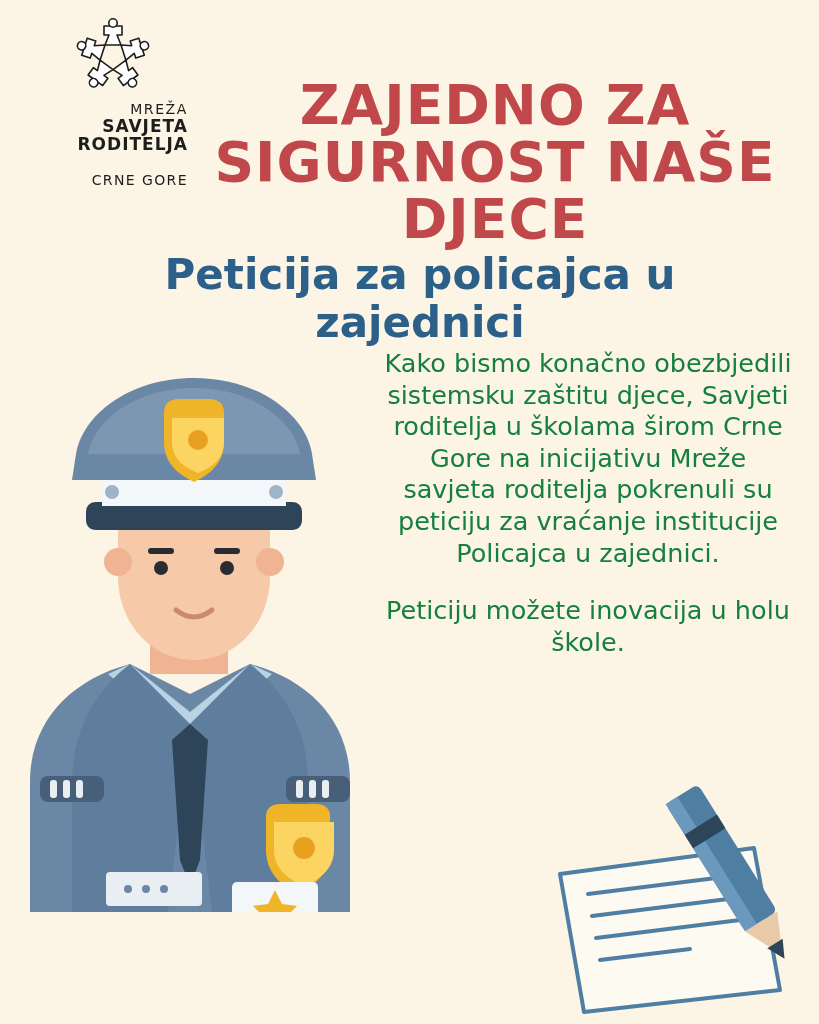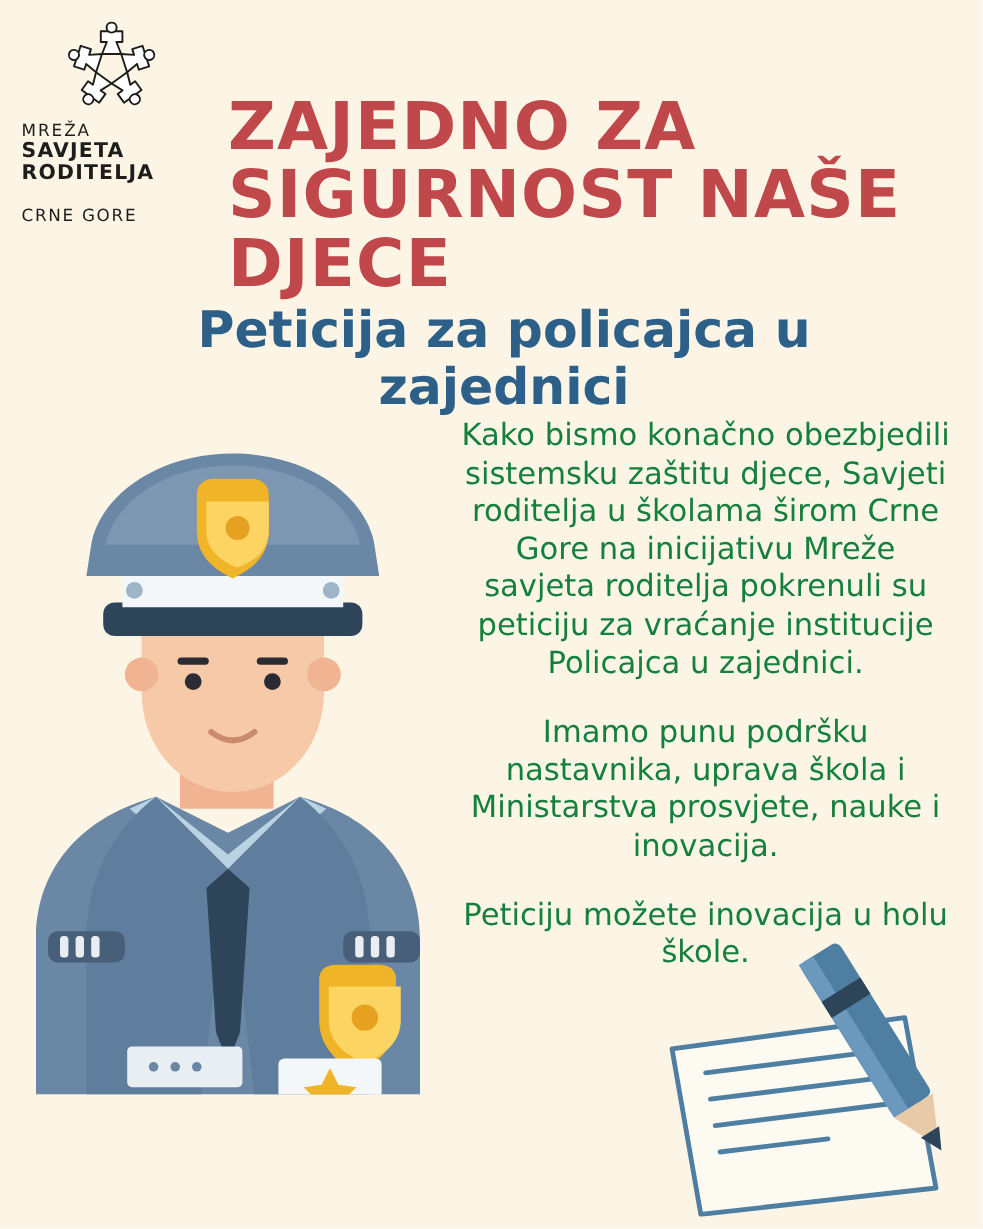--- a/index.html
+++ b/index.html
@@ -14,24 +14,24 @@
     position: relative;
     width: 819px;
     height: 1024px;
     background: #fcf5e6;
     overflow: hidden;
   }
 
   
   .logo-block {
     position: absolute;
-    left: 18px;
+    left: 38px;
     top: 18px;
     width: 150px;
-    text-align: left;
+    text-align: right;
   }
   .logo-mark {
     width: 96px;
     height: 78px;
     margin: 0 auto;
   }
   .logo-text {
     margin-top: 6px;
     line-height: 1.08;
     color: #1d1d1b;
@@ -53,20 +53,21 @@
     font-weight: 400;
     margin-top: 19px;
   }
 
   
   .title {
     position: absolute;
     left: 190px;
     top: 40px;
     width: 610px;
+    text-align: center;
     color: #c0474a;
     font-family: "DejaVu Sans", sans-serif;
     font-weight: 700;
     font-size: 55px;
     line-height: 1.04;
     letter-spacing: 1px;
   }
 
   .subtitle {
     position: absolute;
@@ -167,21 +168,20 @@
       <div class="l4">CRNE GORE</div>
     </div>
   </div>
 
   <h1 class="title">ZAJEDNO ZA SIGURNOST NAŠE DJECE</h1>
 
   <h2 class="subtitle">Peticija za policajca u zajednici</h2>
 
   <div class="body-copy">
     <p>Kako bismo konačno obezbjedili sistemsku zaštitu djece, Savjeti roditelja u školama širom Crne Gore na inicijativu Mreže savjeta roditelja pokrenuli su peticiju za vraćanje institucije Policajca u zajednici.</p>
-    <p>Imamo punu podršku nastavnika, uprava škola i Ministarstva prosvjete, nauke i inovacija.</p>
     <p>Peticiju možete inovacija u holu škole.</p>
   </div>
 
   <div class="officer">
     <svg viewBox="0 0 390 560" width="390" height="560" xmlns="http://www.w3.org/2000/svg">
 
       <path d="M150 250 h78 v72 h-78 z" fill="#f0b492"></path>
 
       <path d="M30 560 V430 c0-60 40-102 100-118 l60 30 60-30 c60 16 100 58 100 118 V560 Z" fill="#6b87a6"></path>
 

